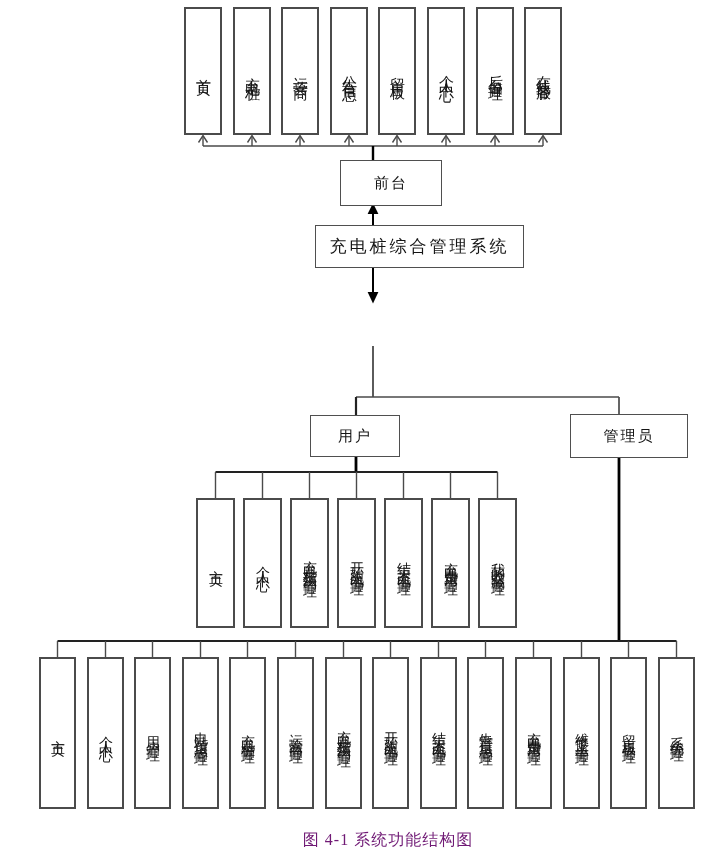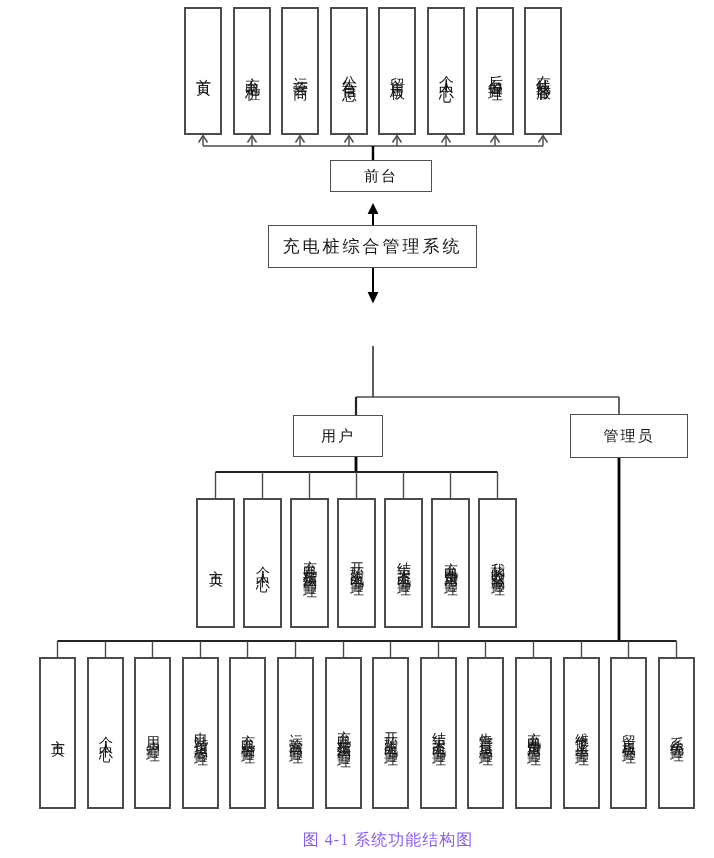--- a/index.html
+++ b/index.html
@@ -20,24 +20,24 @@
   .row-mid{top:498px;height:130px;width:39px;}
   .row-mid .vtext{font-size:14px;letter-spacing:4px;}
   .row-bot{top:657px;height:152px;width:37px;}
   .row-bot .vtext{font-size:14px;letter-spacing:4px;}
   .row-top{top:7px;height:128px;width:38px;}
   .hbox{
     position:absolute;box-sizing:border-box;background:#ffffff;
     border:1.5px solid #4f4f4f;display:flex;align-items:center;justify-content:center;
     font-size:15px;letter-spacing:2px;white-space:nowrap;
   }
-  .hbox.root{font-size:17px;letter-spacing:3px;}
+  .hbox.root{font-size:17px;letter-spacing:3px;margin-left:47px;}
   .caption{
     position:absolute;top:830px;left:388px;transform:translateX(-50%);
-    font-size:16px;letter-spacing:1px;white-space:nowrap;color:#8b5cf6;
+    font-size:16px;letter-spacing:1px;white-space:nowrap;color:#701a75;
   }
 </style>
 </head>
 <body>
 
 <div class="canvas">
 
   <svg class="wires" viewBox="0 0 714 858">
 
     <g stroke="#4a4a4a" stroke-width="1.4" fill="none">
@@ -132,28 +132,28 @@
   <div class="vbox row-top" style="left:427px">
       <span class="vtext">个人中心</span>
     </div>
   <div class="vbox row-top" style="left:476px">
       <span class="vtext">后台管理</span>
     </div>
   <div class="vbox row-top" style="left:524px">
       <span class="vtext">在线客服</span>
     </div>
 
-  <div class="hbox" style="left:330px;top:160px;width:102px;height:32px">
+  <div class="hbox" style="left:340px;top:160px;width:102px;height:46px">
       <span>前台</span>
     </div>
   <div class="hbox root" style="left:268px;top:225px;width:209px;height:43px">
       <span>充电桩综合管理系统</span>
     </div>
 
-  <div class="hbox" style="left:293px;top:415px;width:90px;height:42px">
+  <div class="hbox" style="left:310px;top:415px;width:90px;height:42px">
       <span>用户</span>
     </div>
   <div class="hbox" style="left:570px;top:414px;width:118px;height:44px">
       <span>管理员</span>
     </div>
 
   <div class="vbox row-mid" style="left:196px">
       <span class="vtext">主页</span>
     </div>
   <div class="vbox row-mid" style="left:243px">

